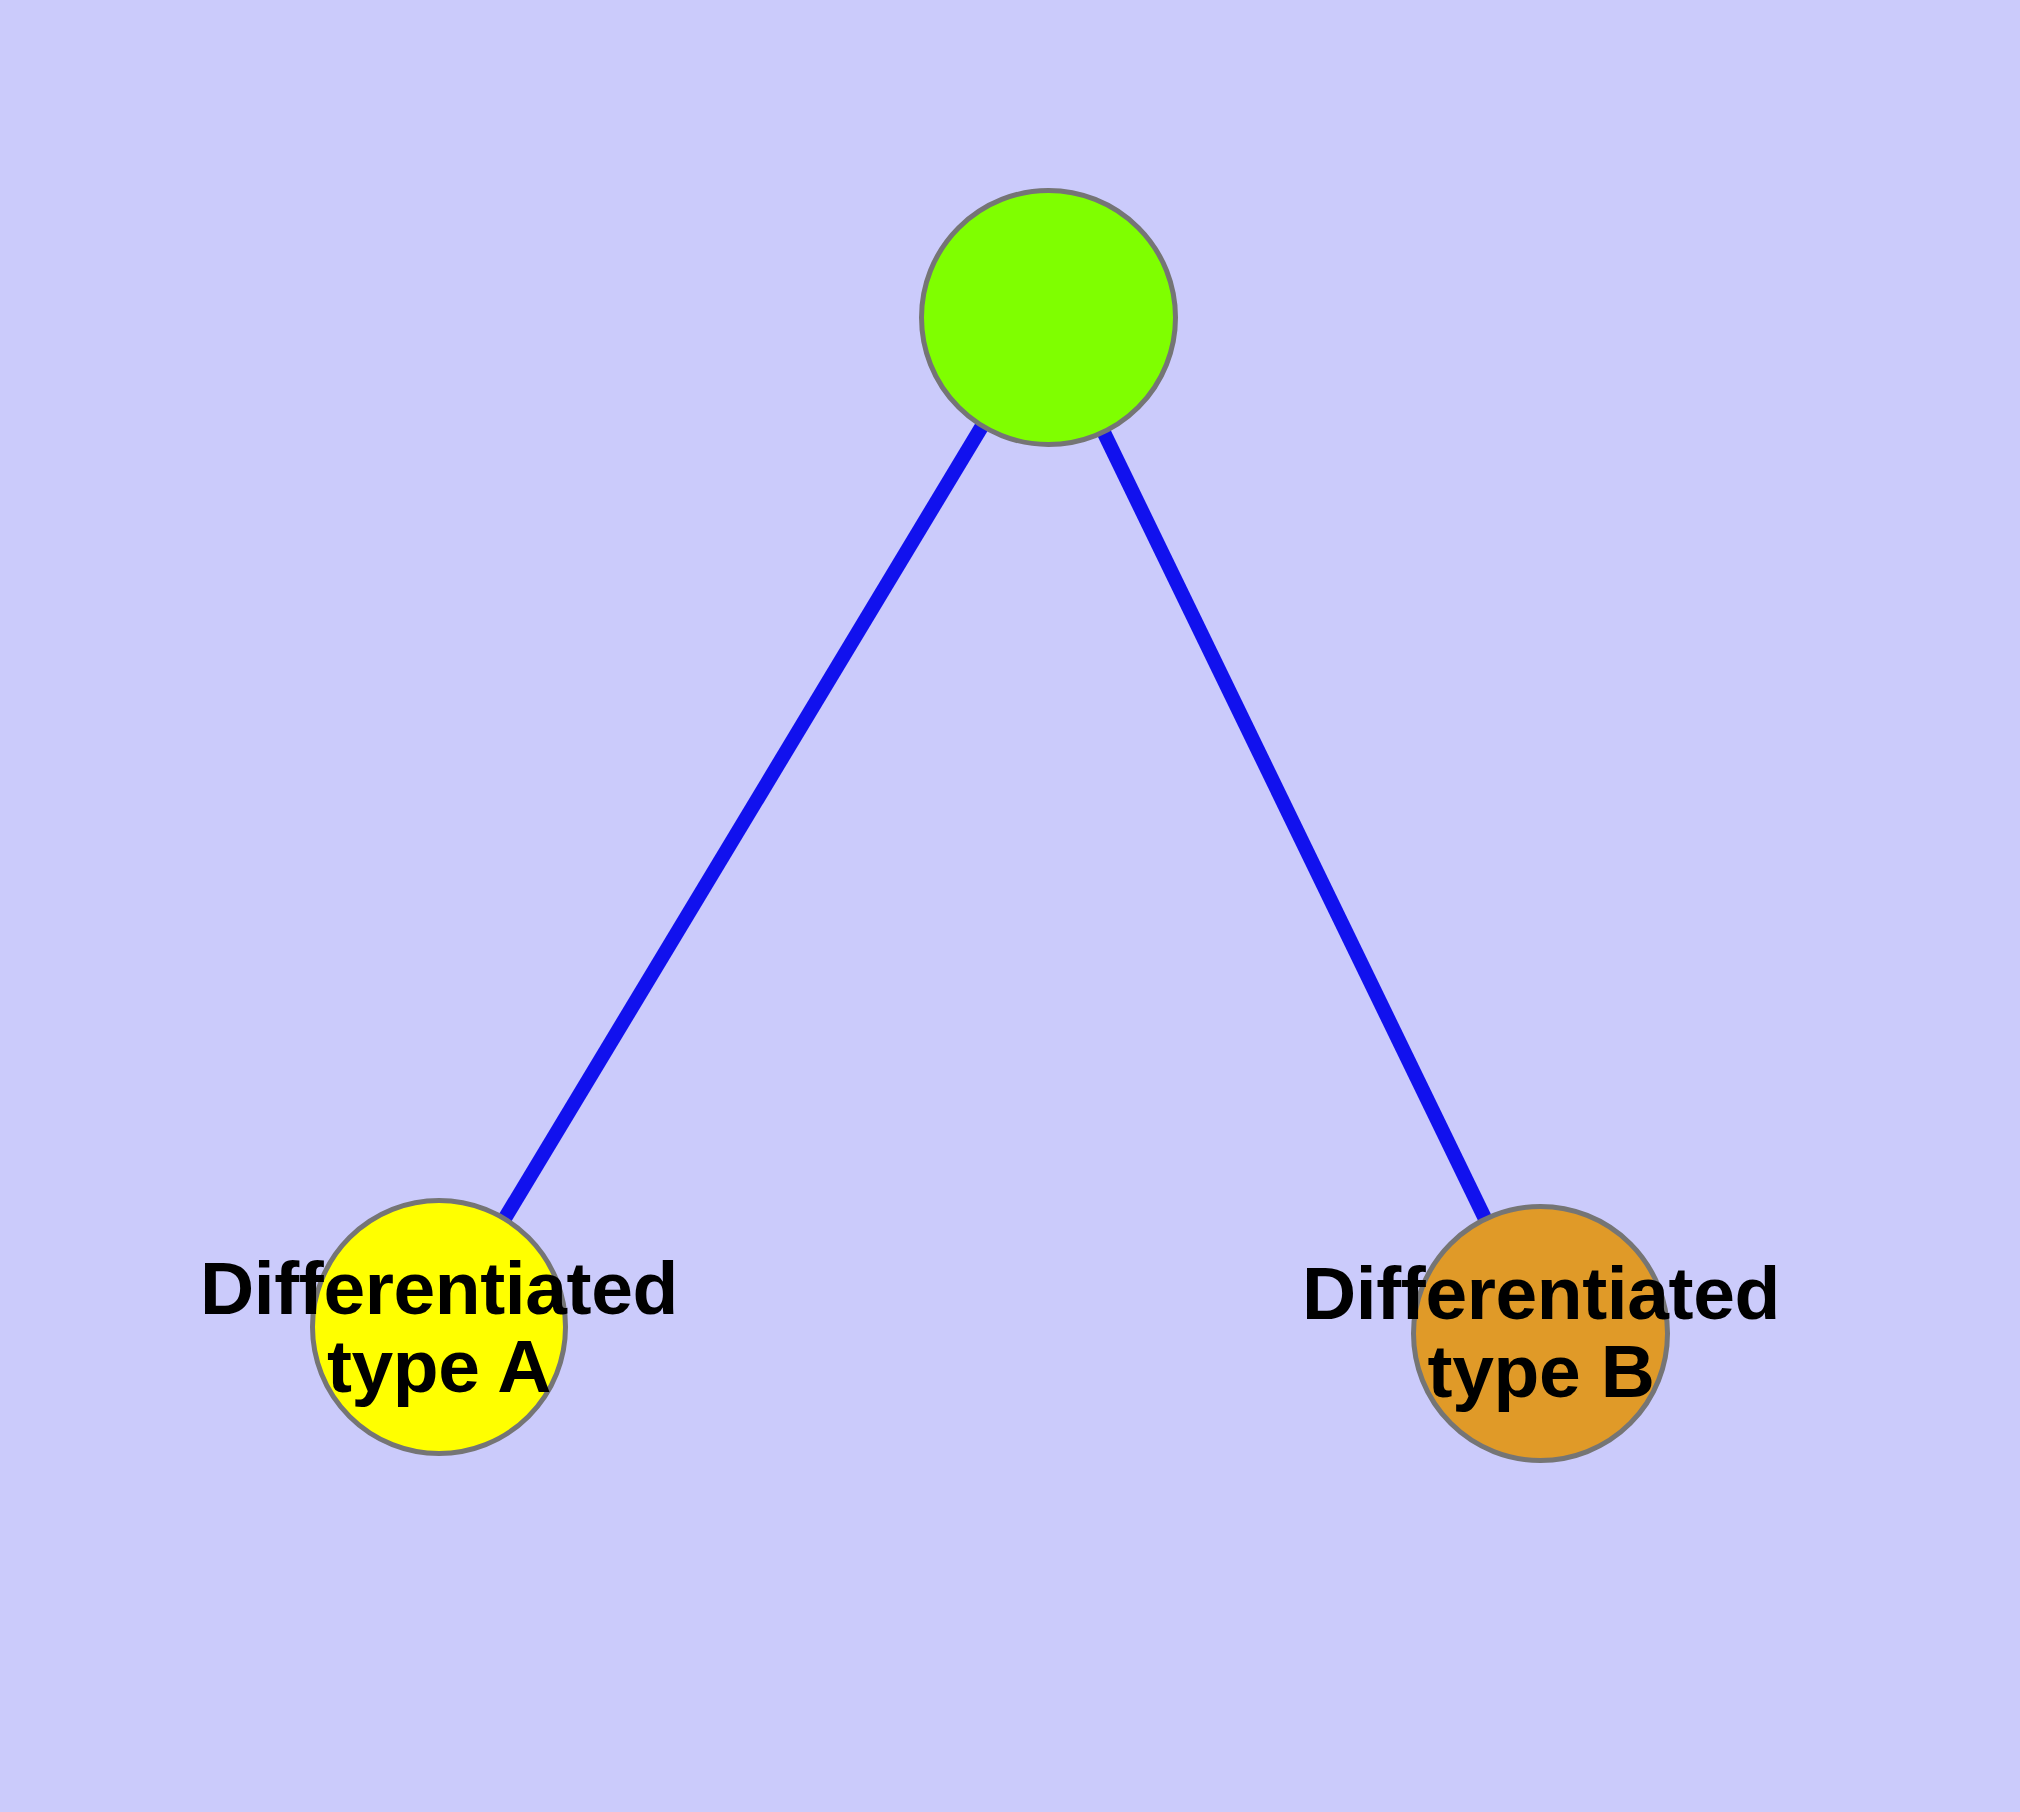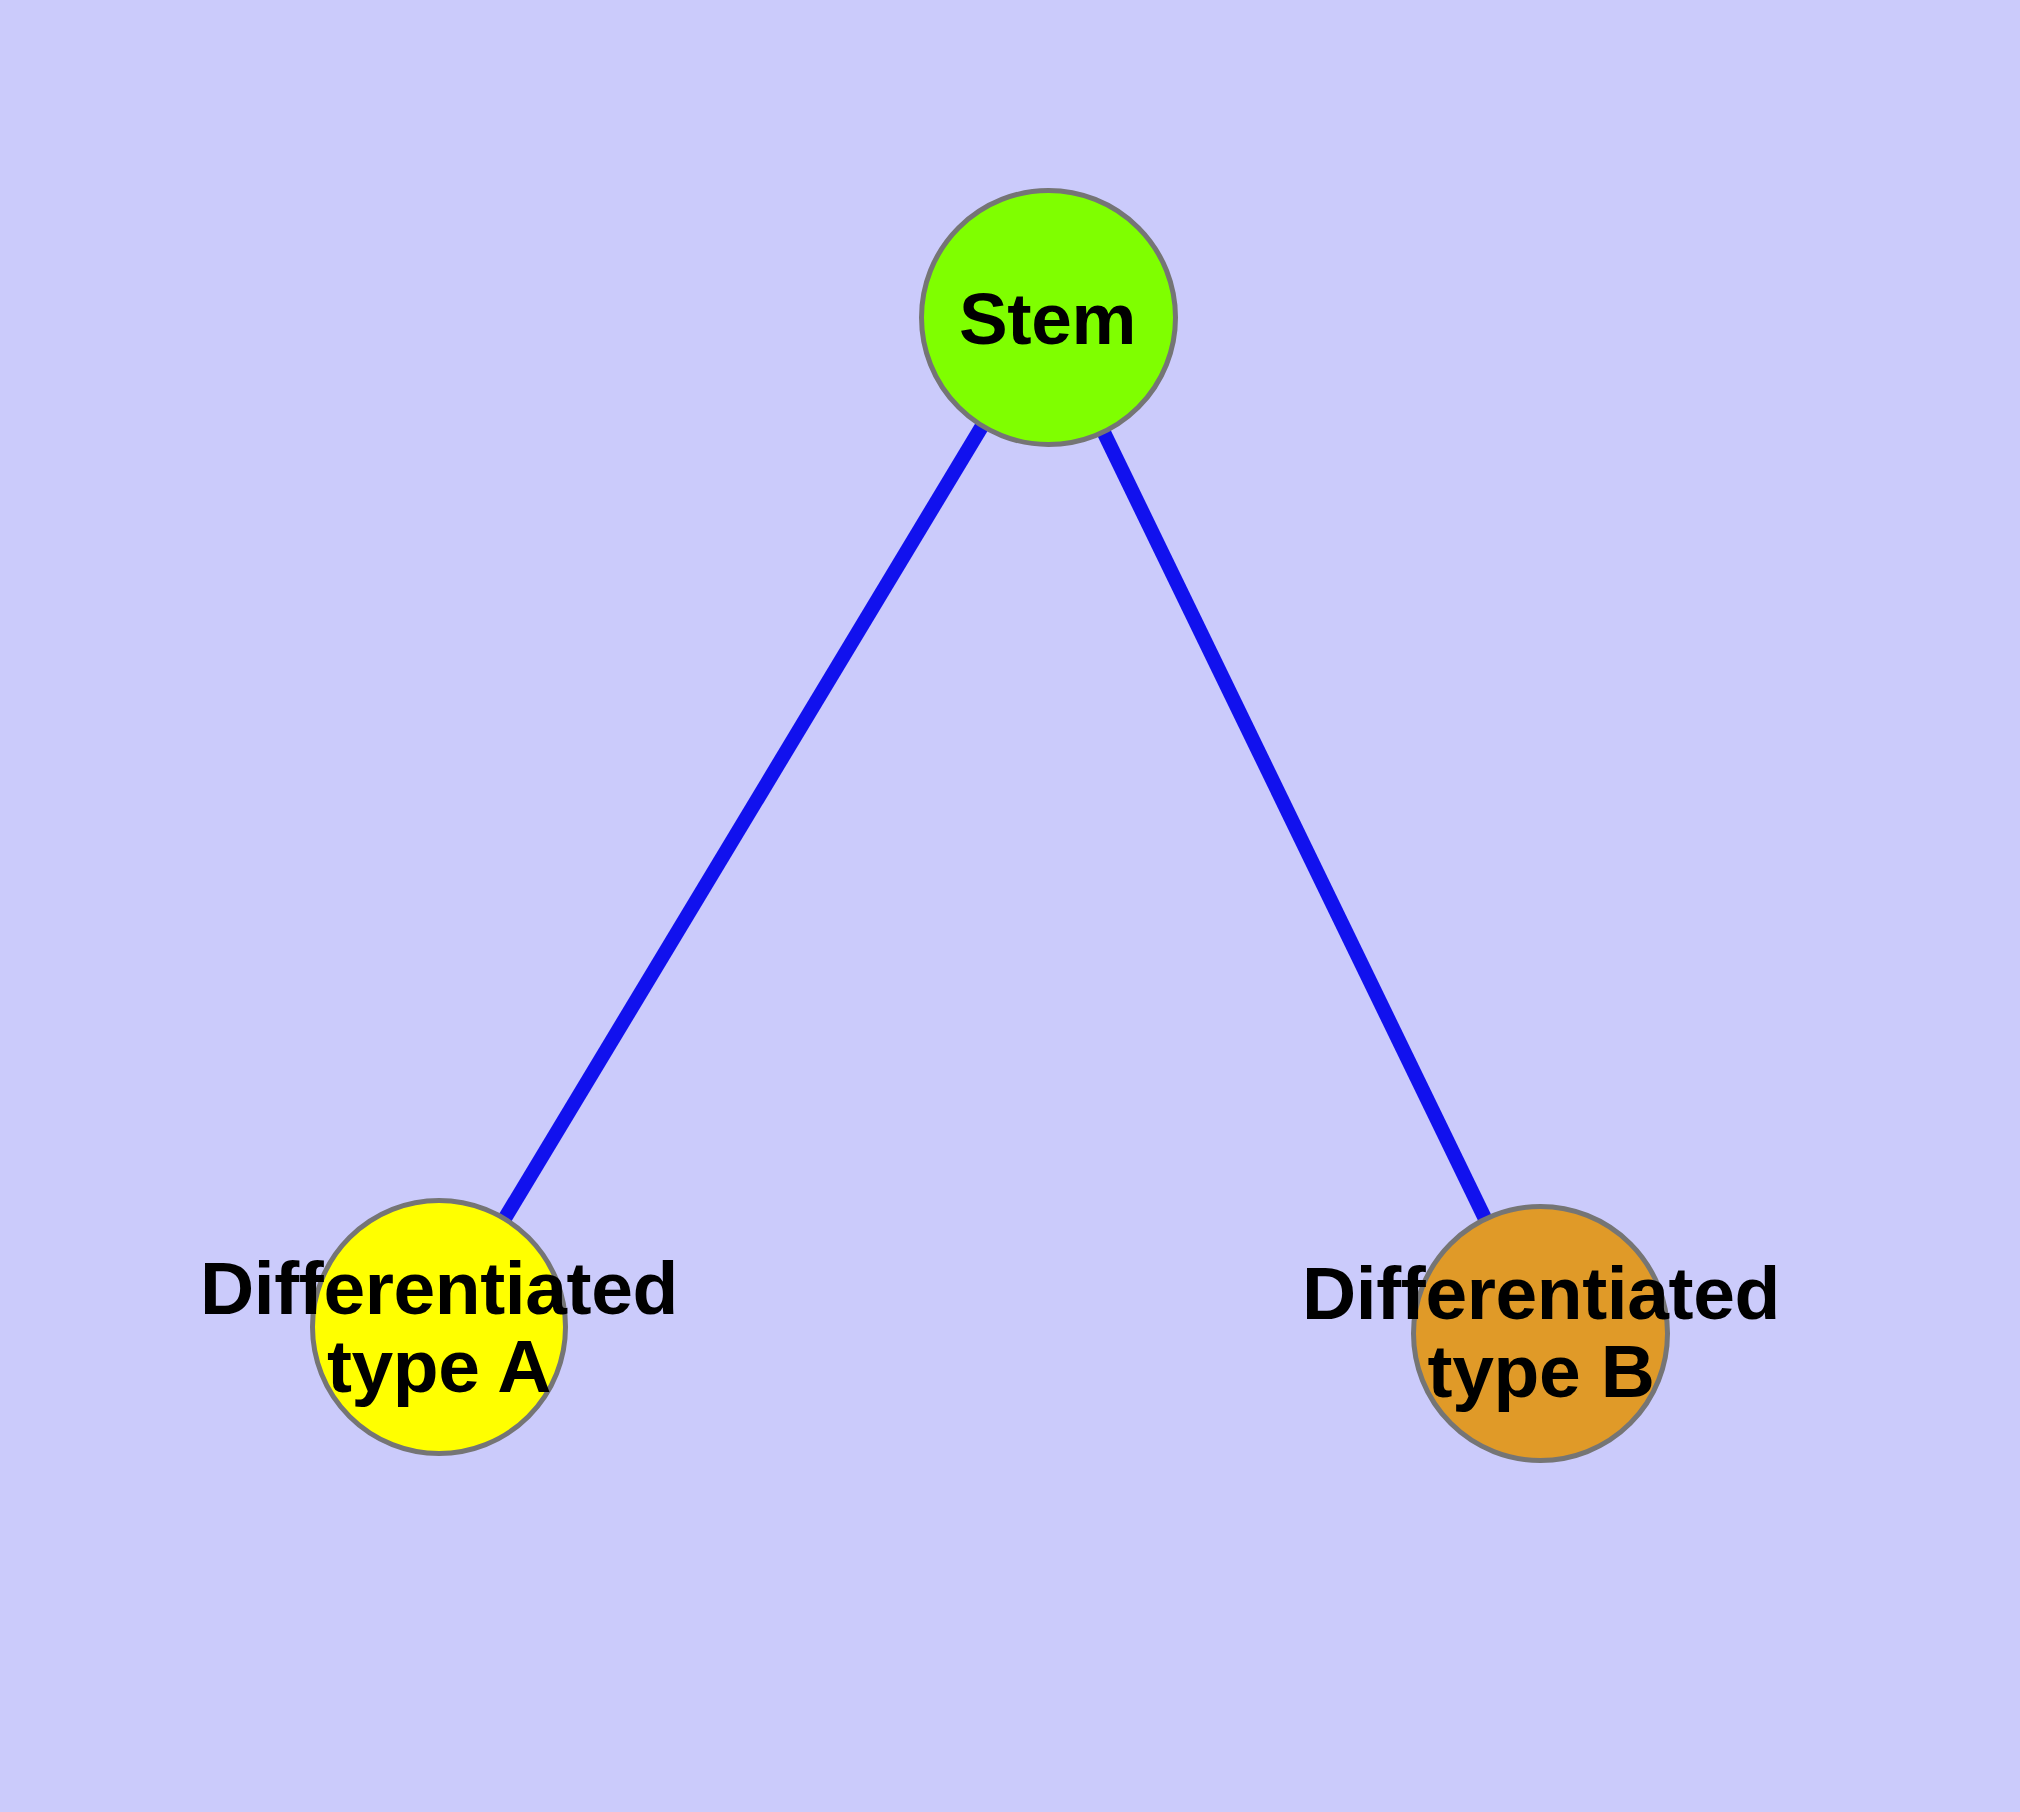--- a/index.html
+++ b/index.html
@@ -95,21 +95,20 @@
 
   <svg id="edge-layer" viewBox="0 0 2384 2138" xmlns="http://www.w3.org/2000/svg">
     <line x1="1236" y1="374" x2="518" y2="1566" stroke="#1111ee" stroke-width="17" stroke-linecap="butt"></line>
     <line x1="1236" y1="374" x2="1817" y2="1572" stroke="#1111ee" stroke-width="17" stroke-linecap="butt"></line>
   </svg>
 
   <div class="node" id="node-stem"></div>
   <div class="node" id="node-diff-a"></div>
   <div class="node" id="node-diff-b"></div>
 
-  <div class="node-label" id="label-stem">Stem</div>
 
   <div class="node-label" id="label-diff-a">Differentiated
 type A</div>
 
   <div class="node-label" id="label-diff-b">Differentiated
 type B</div>
 
 </div>
 
 

